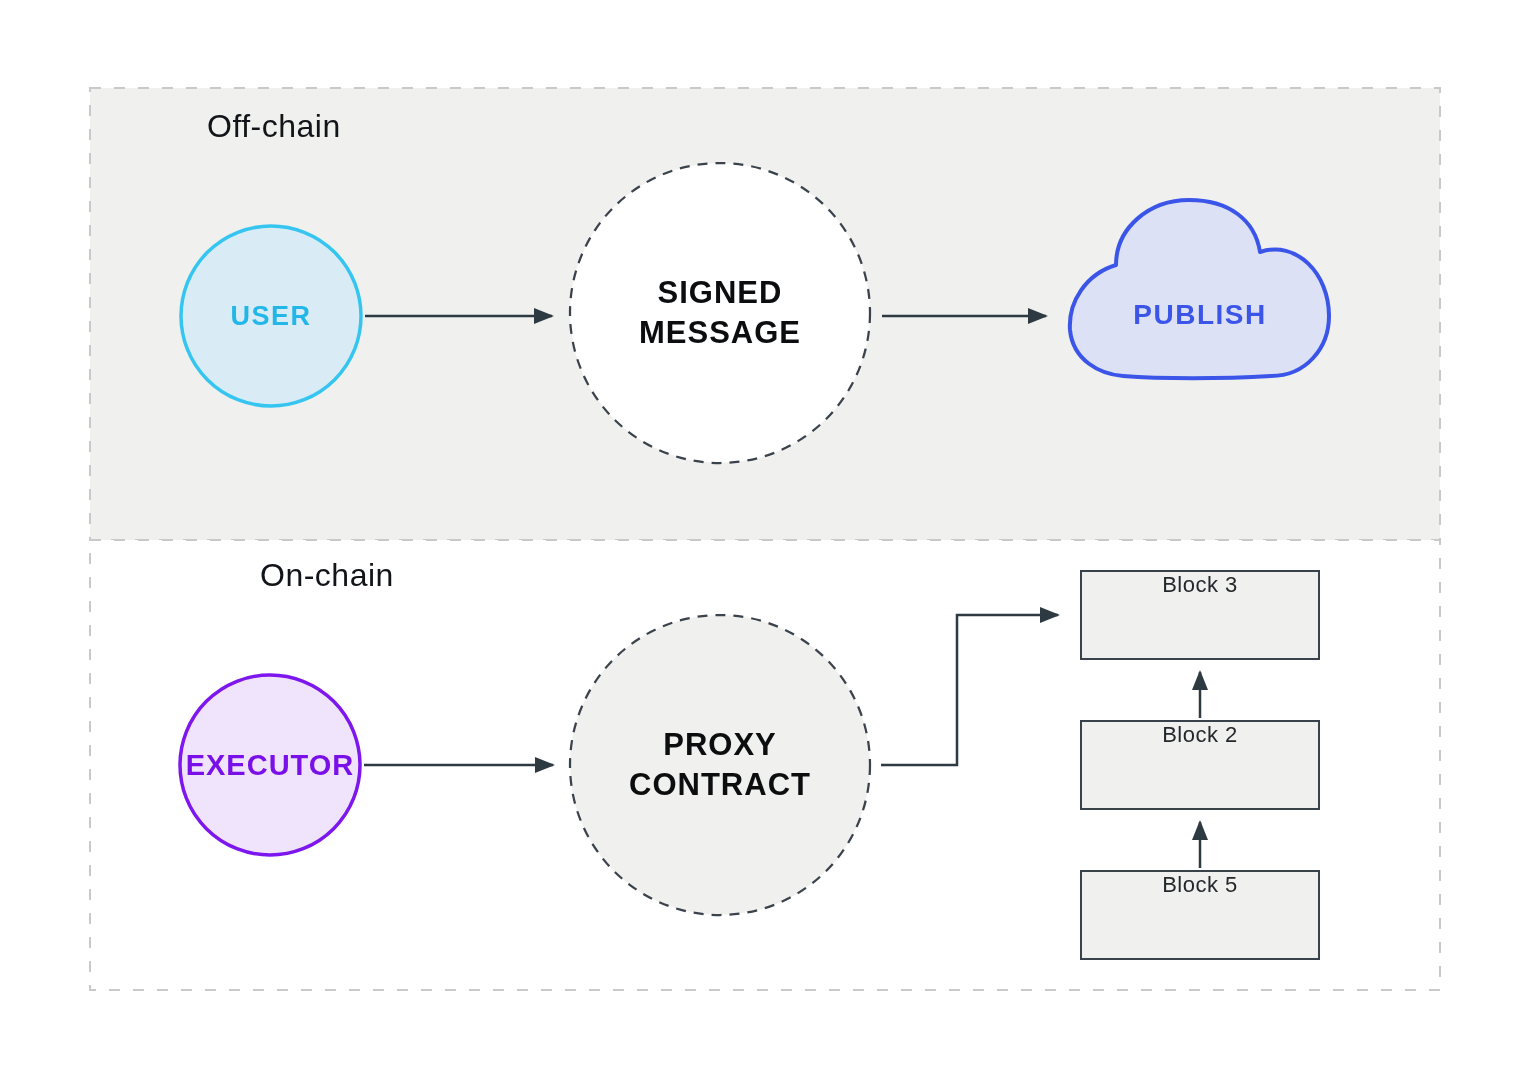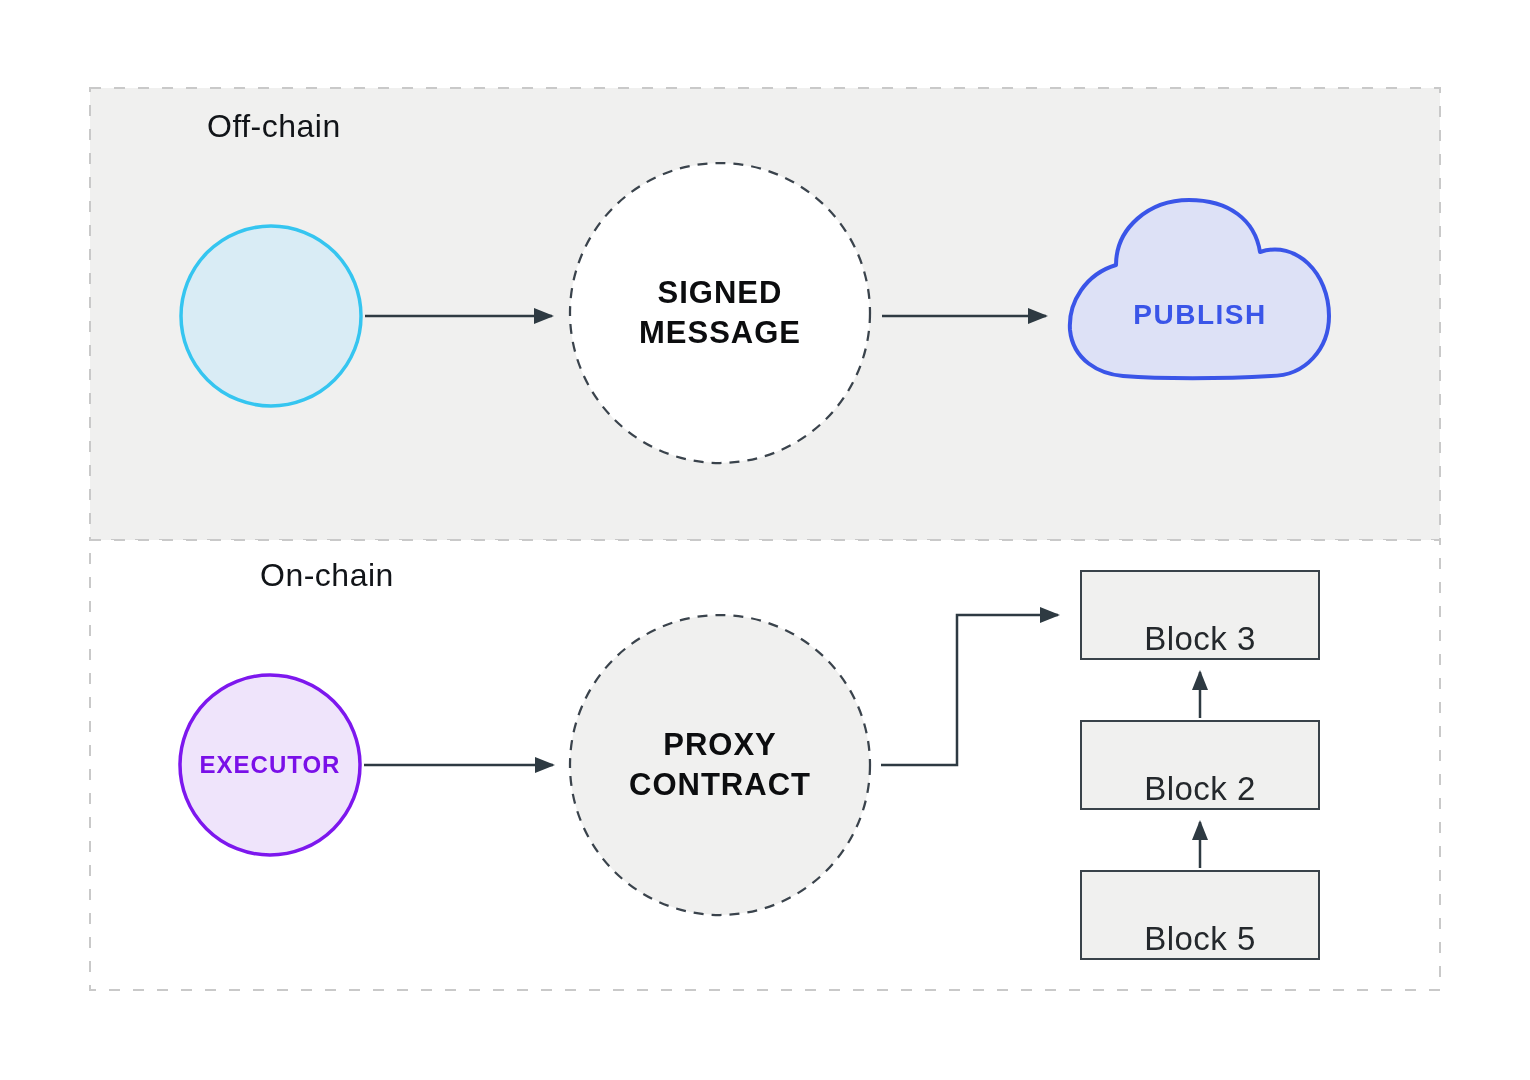--- a/index.html
+++ b/index.html
@@ -13,31 +13,31 @@
   svg.layer{position:absolute;left:0;top:0;width:1530px;height:1080px;}
 
   .label{position:absolute;white-space:pre;color:#16181c;}
   .section-label{font-size:32px;font-weight:400;letter-spacing:0.5px;color:#111418;}
 
   .node-label{
     position:absolute;display:flex;align-items:center;justify-content:center;
     text-align:center;font-weight:700;
   }
   .user-label{color:var(--accent-user-text);font-size:27px;letter-spacing:1.5px;}
-  .executor-label{color:var(--accent-executor-text);font-size:24px;letter-spacing:1px;}
+  .executor-label{color:var(--accent-executor-text);font-size:29px;letter-spacing:1px;}
   .publish-label{color:var(--accent-publish);font-size:28px;letter-spacing:1.5px;}
   .dashed-node-label{color:#0c0d0f;font-size:31px;letter-spacing:1px;line-height:1.3;}
 
   .block{
     position:absolute;width:240px;height:90px;
     background:var(--fill-gray);
     border:2px solid var(--block-border);
     box-sizing:border-box;
-    display:flex;align-items:flex-end;justify-content:center;
-    font-size:33px;letter-spacing:0.5px;color:#24282c;
+    display:flex;align-items:flex-start;justify-content:center;
+    font-size:22px;letter-spacing:0.5px;color:#24282c;
   }
 </style>
 </head>
 <body>
 
 <div class="canvas">
 
   <svg class="layer" viewBox="0 0 1530 1080">
     <defs>
       <marker id="arrowhead" markerUnits="userSpaceOnUse" markerWidth="22" markerHeight="17" refX="18" refY="8" orient="auto">
@@ -74,20 +74,21 @@
       <path d="M 881,765 L 957,765 L 957,615 L 1058,615" marker-end="url(#arrowhead)"></path>
       <path d="M 1200,868 L 1200,822" marker-end="url(#arrowhead)"></path>
       <path d="M 1200,718 L 1200,672" marker-end="url(#arrowhead)"></path>
     </g>
   </svg>
 
   <div class="label section-label" style="left:207px;top:108px;">Off-chain</div>
 
   <div class="label section-label" style="left:216px;top:557px;margin-left:44px;">On-chain</div>
 
+  <div class="node-label user-label" style="left:181px;top:226px;width:180px;height:180px;">USER</div>
 
   <div class="node-label dashed-node-label" style="left:610px;top:173px;width:220px;height:280px;text-align:center;">SIGNED MESSAGE</div>
 
   <div class="node-label publish-label" style="left:1085px;top:252px;width:230px;height:125px;text-align:right;">PUBLISH</div>
 
   <div class="node-label executor-label" style="left:180px;top:675px;width:180px;height:180px;">EXECUTOR</div>
 
   <div class="node-label dashed-node-label" style="left:600px;top:625px;width:240px;height:280px;">PROXY CONTRACT</div>
 
   <div class="block" style="left:1080px;top:570px;">

